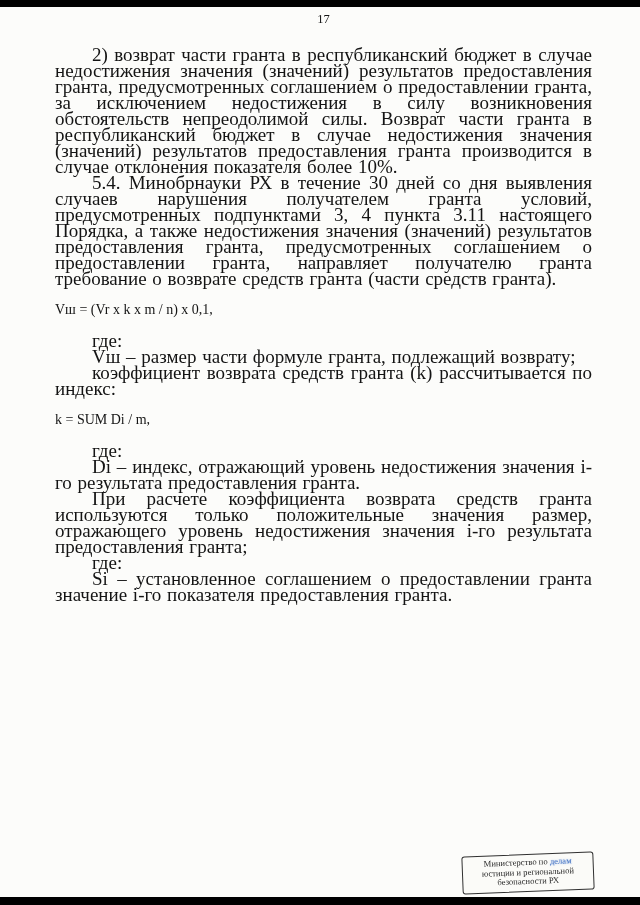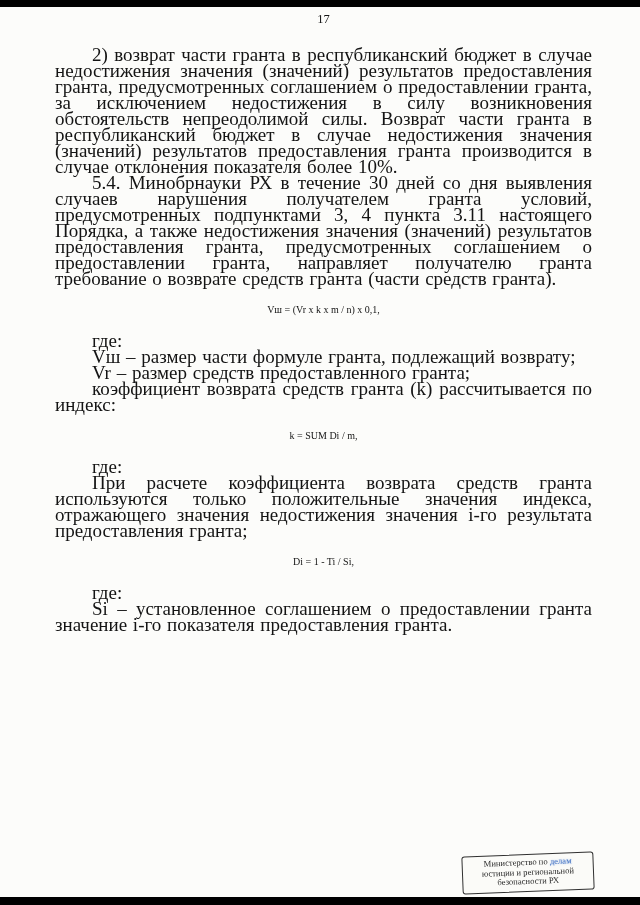--- a/index.html
+++ b/index.html
@@ -30,23 +30,22 @@
     margin-bottom: 20px;
   }
   .para {
     font-size: 19px;
     line-height: 16px;
     text-align: justify;
     text-indent: 37px;
     word-spacing: 1px;
   }
   .formula {
-    font-size: 10px;
+    font-size: 14px;
     line-height: 16.1px;
-    text-align: center;
     margin: 15px 0 15px 0;
   }
   .stamp {
     position: absolute;
     right: 46px;
     bottom: 13px;
     width: 132px;
     transform: rotate(-2.2deg);
     border: 1.6px solid #303030;
     border-radius: 3px;
@@ -68,26 +67,25 @@
 <div class="scan-bar-top"></div>
 
 <div class="page">
   <div class="page-number">17</div>
 
   <p class="para">2) возврат части гранта в республиканский бюджет в случае недостижения значения (значений) результатов предоставления гранта, предусмотренных соглашением о предоставлении гранта, за исключением недостижения в силу возникновения обстоятельств непреодолимой силы. Возврат части гранта в республиканский бюджет в случае недостижения значения (значений) результатов предоставления гранта производится в случае отклонения показателя более 10%.</p>
   <p class="para">5.4. Минобрнауки РХ в течение 30 дней со дня выявления случаев нарушения получателем гранта условий, предусмотренных подпунктами 3, 4 пункта 3.11 настоящего Порядка, а также недостижения значения (значений) результатов предоставления гранта, предусмотренных соглашением о предоставлении гранта, направляет получателю гранта требование о возврате средств гранта (части средств гранта).</p>
   <p class="formula">Vш = (Vr x k x m / n) x 0,1,</p>
   <p class="para">где:</p>
   <p class="para">Vш – размер части формуле гранта, подлежащий возврату;</p>
-  <p class="para">Vr – размер средств предоставленного гранта;</p>
   <p class="para">коэффициент возврата средств гранта (k) рассчитывается по индекс:</p>
   <p class="formula">k = SUM Di / m,</p>
   <p class="para">где:</p>
-  <p class="para">При расчете коэффициента возврата средств гранта используются только положительные значения индекса, отражающего значения недостижения значения i-го результата предоставления гранта;</p>
-  <p class="formula">Di = 1 - Ti / Si,</p>
+  <p class="para">Di – индекс, отражающий уровень недостижения значения i-го результата предоставления гранта.</p>
+  <p class="para">При расчете коэффициента возврата средств гранта используются только положительные значения размер, отражающего уровень недостижения значения i-го результата предоставления гранта;</p>
   <p class="para">где:</p>
   <p class="para">Si – установленное соглашением о предоставлении гранта значение i-го показателя предоставления гранта.</p>
 </div>
 
 <div class="stamp">
   <div><span>Министерство по </span><span class="hl">делам</span></div>
   <div>юстиции и региональной</div>
   <div>безопасности РХ</div>
 </div>
 

